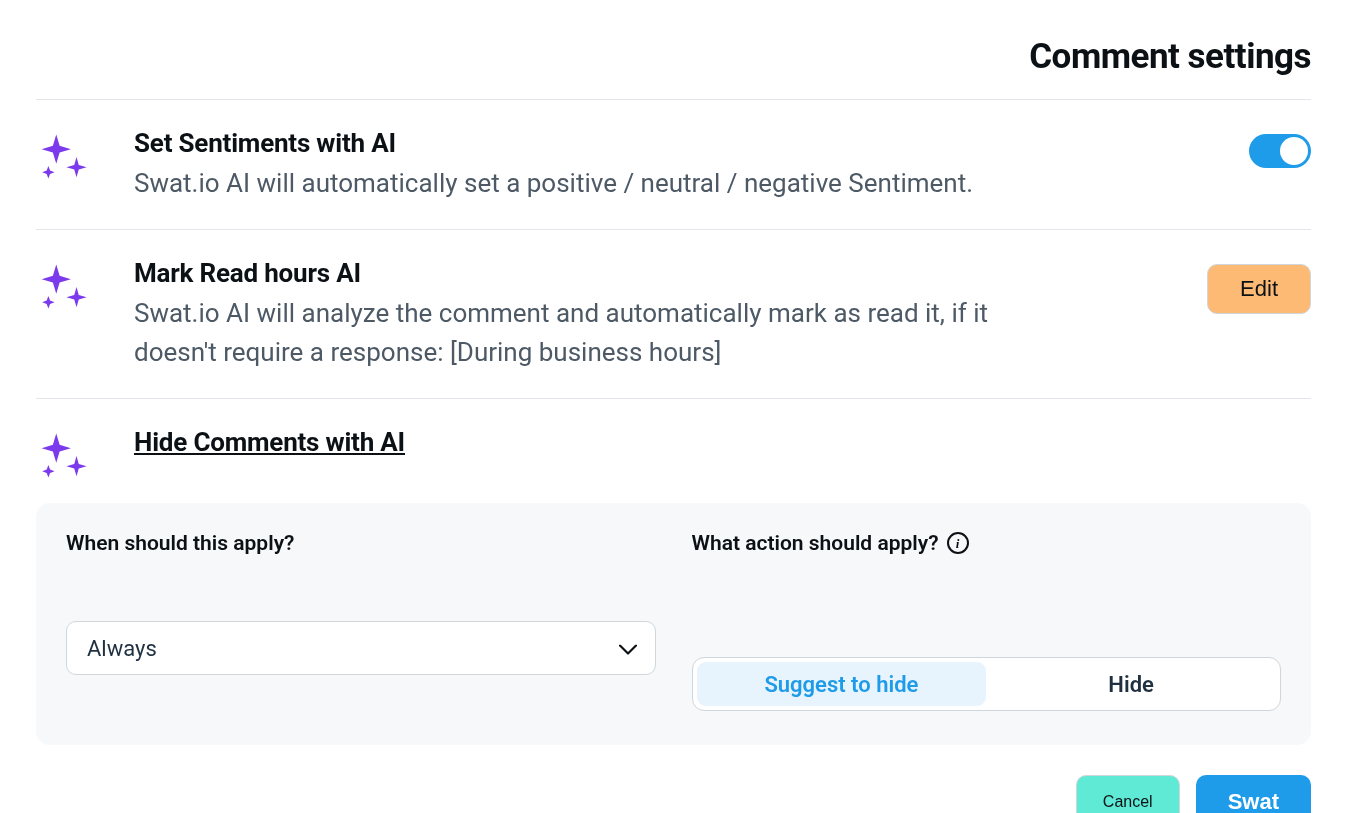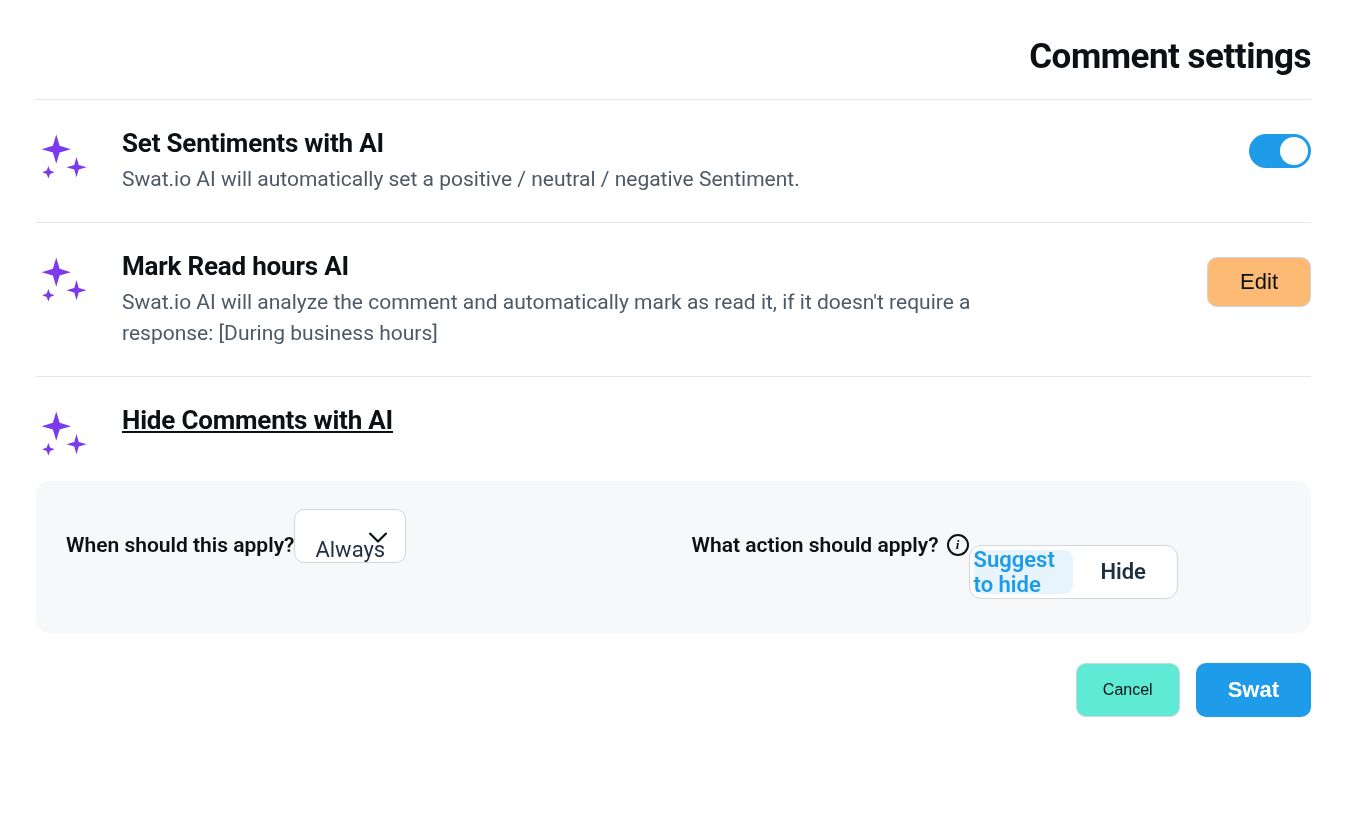--- a/index.html
+++ b/index.html
@@ -32,30 +32,31 @@
     .sparkle-col {
       flex: 0 0 58px;
       display: flex;
       justify-content: flex-start;
       padding-top: 2px;
     }
     .sparkle-col svg { display: block; }
     .text-col {
       flex: 1 1 auto;
       min-width: 0;
+      margin-left: 12px;
     }
     .setting-title {
       font-size: 26px;
       font-weight: 700;
       color: #0c1116;
       margin-bottom: 6px;
       letter-spacing: -0.2px;
     }
     .setting-desc {
-      font-size: 21px;
+      font-size: 26px;
       color: #4d5a66;
       line-height: 1.5;
       max-width: 880px;
     }
     .control-col {
       flex: 0 0 auto;
       display: flex;
       align-items: center;
       padding-top: 6px;
     }
@@ -93,21 +94,22 @@
       background: #f6f8fa;
       border-radius: 14px;
       padding: 28px 30px 34px 30px;
       margin-top: 8px;
       display: flex;
       gap: 36px;
     }
     .config-field {
       flex: 1 1 0;
       display: flex;
-      flex-direction: row;
+      flex-direction: column;
+      gap: 48px;
     }
     .config-label {
       font-size: 21px;
       font-weight: 600;
       color: #0c1116;
       margin-bottom: 18px;
       display: flex;
       align-items: center;
       gap: 8px;
     }
@@ -126,21 +128,21 @@
       line-height: 1;
       color: #0c1116;
     }
     .select {
       position: relative;
       border: 1px solid #cfd6dc;
       background: #fff;
       border-radius: 10px;
       height: 54px;
       display: flex;
-      align-items: flex-end;
+      align-items: center;
       padding: 0 20px;
       font-size: 22px;
       color: #1f3040;
       cursor: pointer;
     }
     .select .chevron {
       position: absolute;
       right: 18px;
       top: 50%;
       transform: translateY(-50%);

